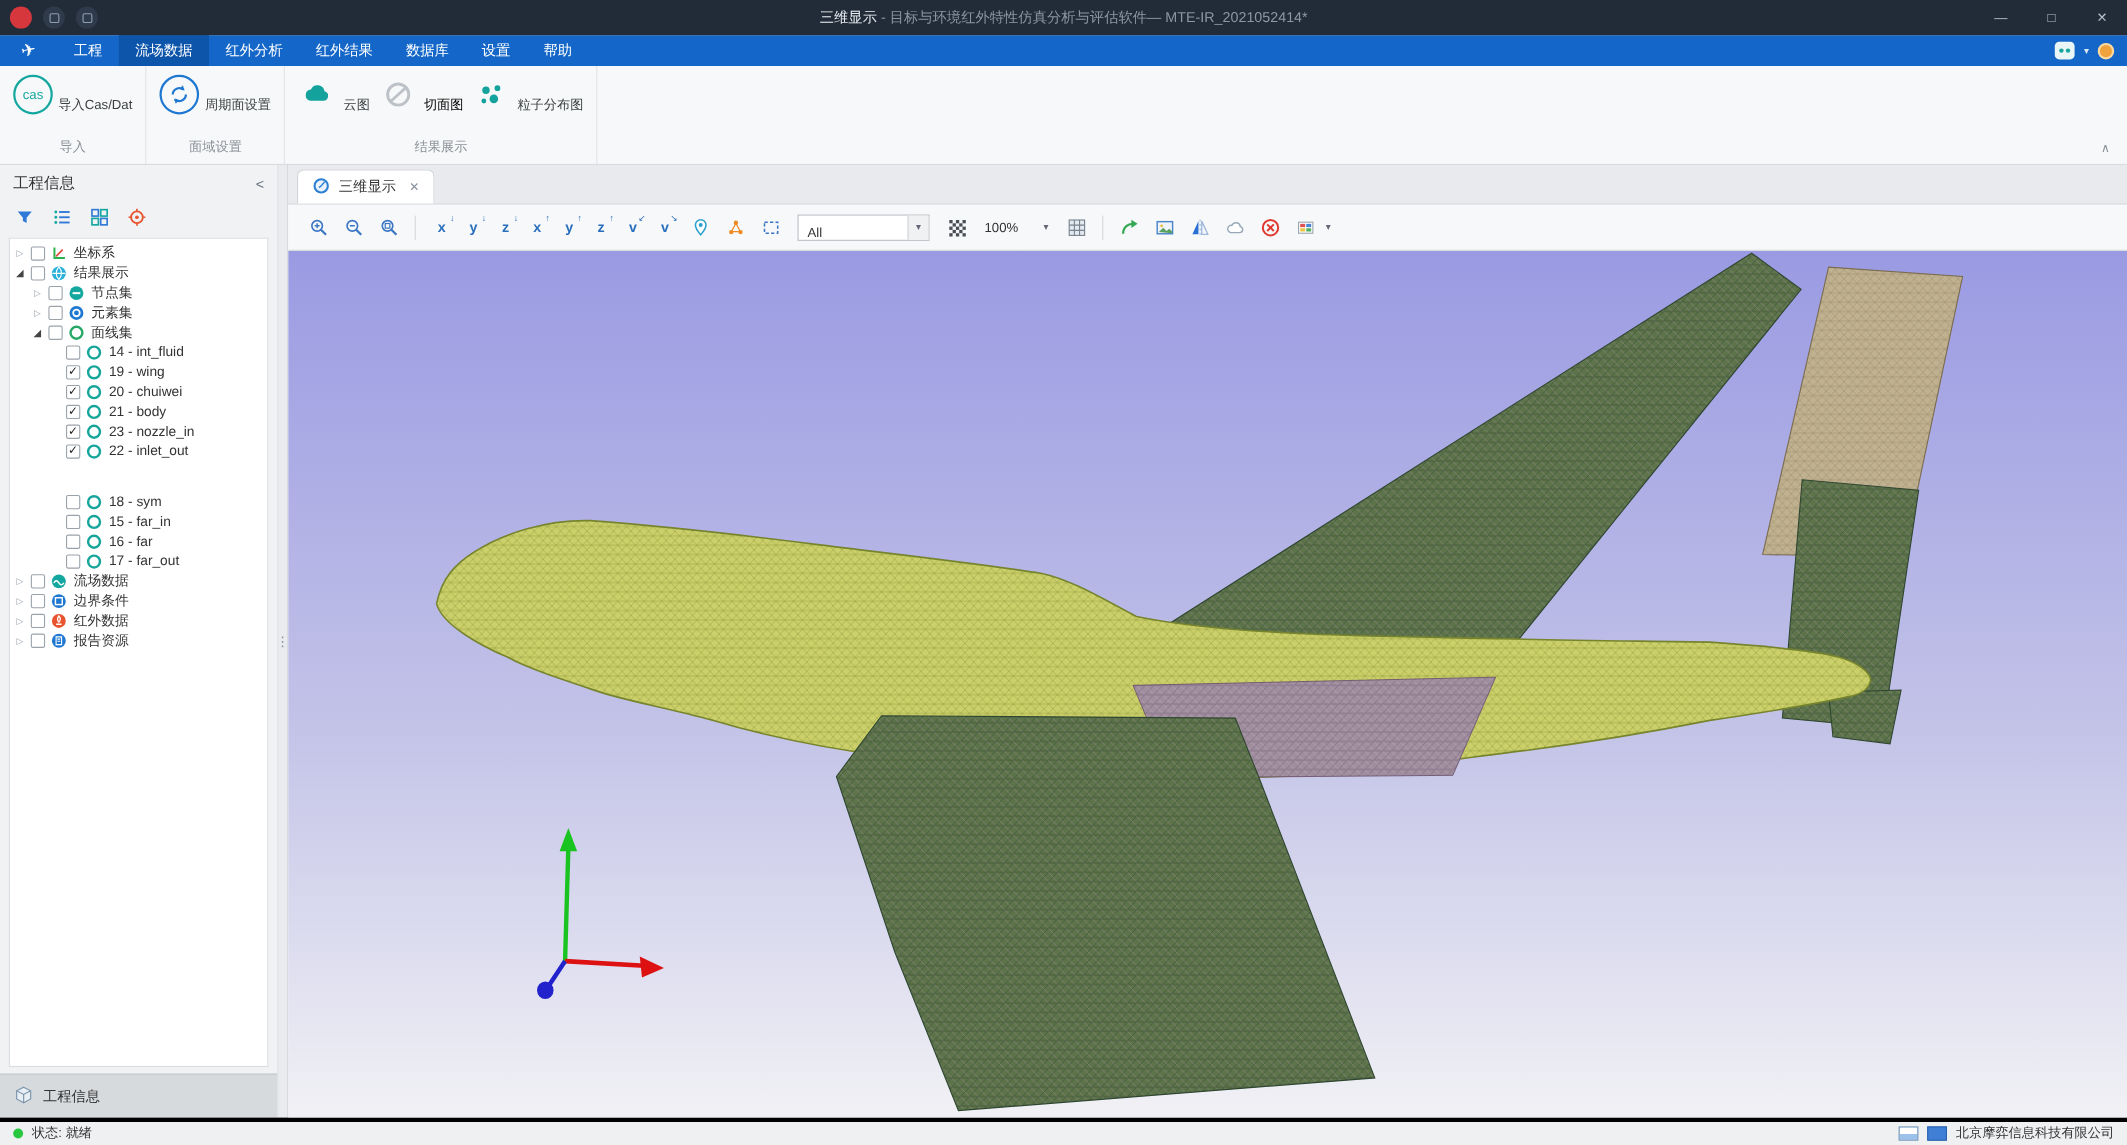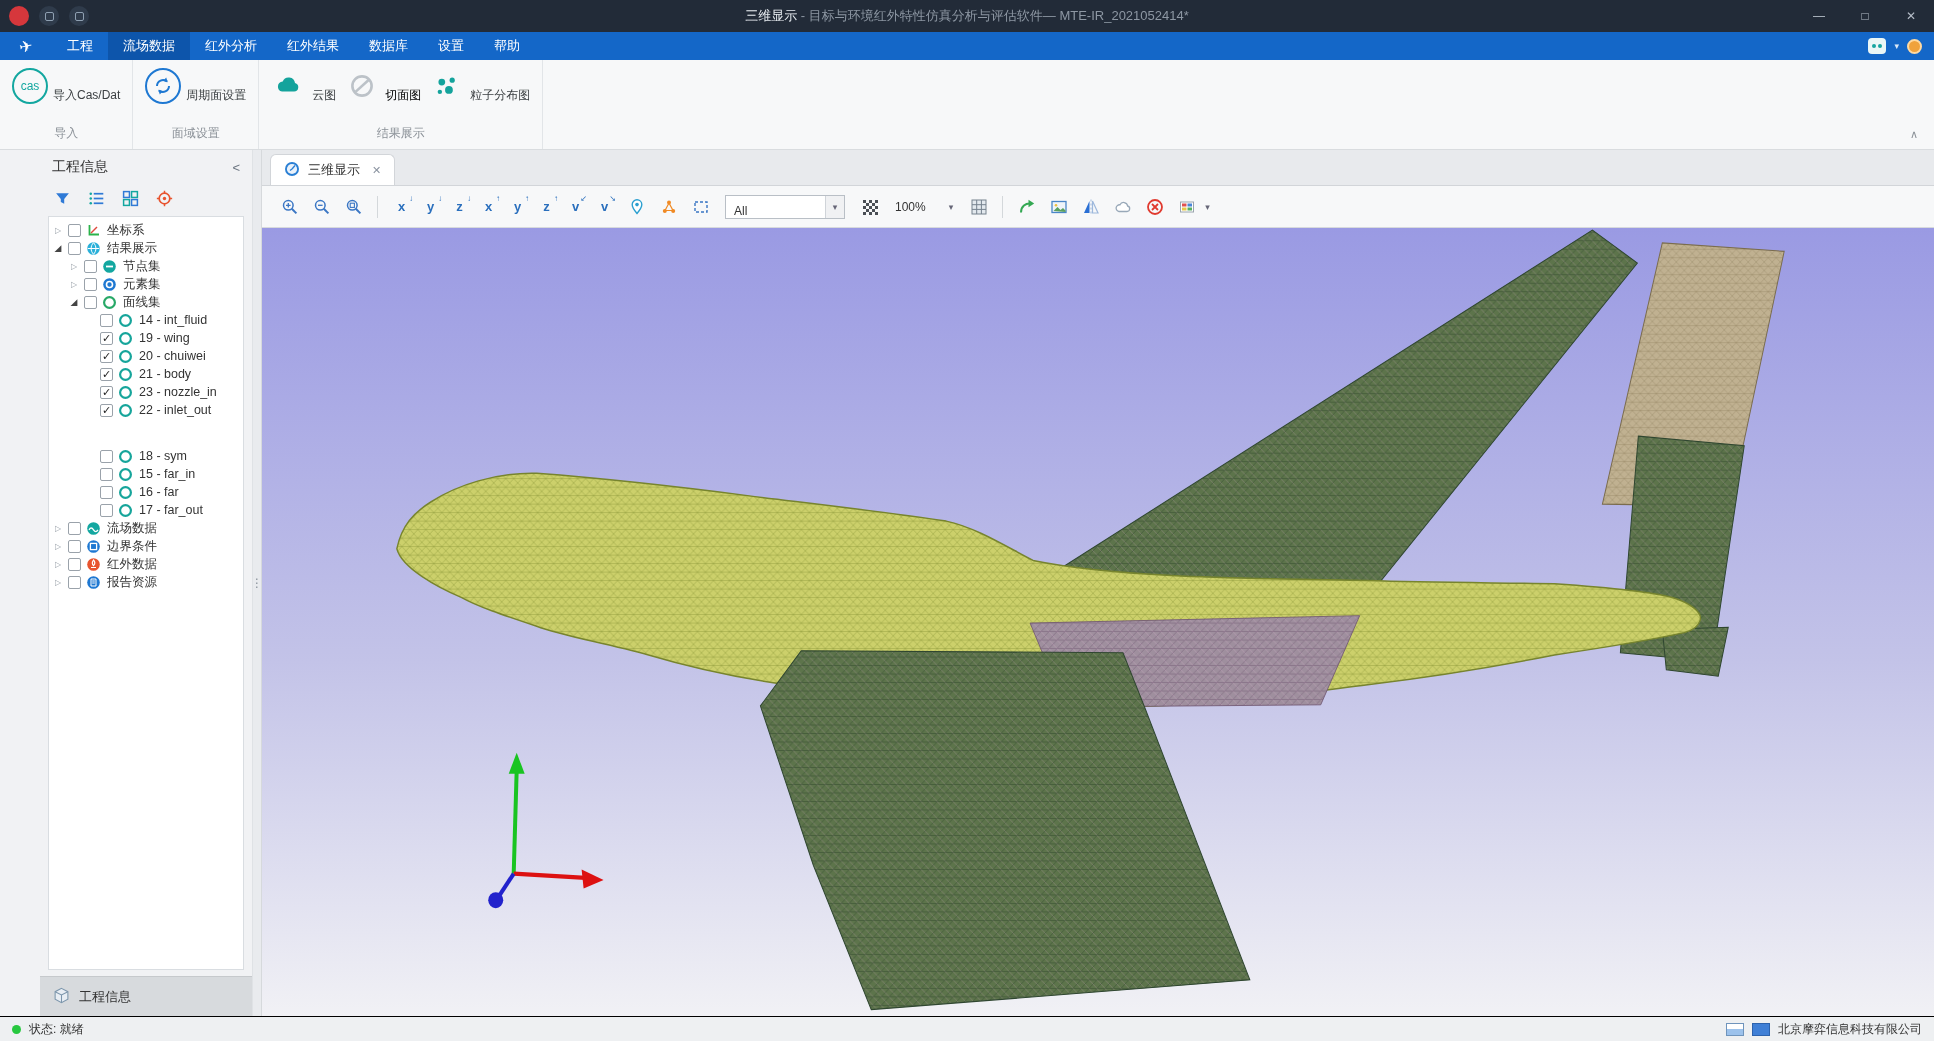--- a/index.html
+++ b/index.html
@@ -39,21 +39,21 @@
   .ricon.ring-teal{border:2px solid #13a7a0;color:#13a7a0;font-size:12px;}
   .ricon.ring-blue{border:2px solid #1e78d2;}
   .ricon.plain{border:none;}
   .rlabel{font-size:12px;color:#3c4043;white-space:nowrap;}
   .rbtn.disabled .rlabel{color:#000000;}
   .rgroup-label{font-size:12px;color:#8a9097;text-align:center;padding:5px 0 7px;}
   .ribbon-collapse{position:absolute;right:16px;bottom:8px;color:#8a9097;font-size:11px;}
 
   
   .content{flex:1;display:flex;min-height:0;}
-  .left-panel{width:252px;flex:none;display:flex;flex-direction:column;background:#f1f2f4;padding-left:40px;}
+  .left-panel{width:252px;flex:none;display:flex;flex-direction:column;background:#f1f2f4;}
   .lp-header{height:34px;display:flex;align-items:center;padding:0 12px;font-size:14px;color:#333;}
   .lp-collapse{margin-left:auto;color:#6a7480;font-size:13px;}
   .lp-tools{height:32px;display:flex;align-items:center;gap:17px;padding:0 14px;}
   .lp-tree-card{flex:1;margin:0 8px;background:#fff;border:1px solid #d9dde1;overflow:hidden;padding-top:4px;}
   .tree-row{display:flex;align-items:center;height:18px;font-size:12.5px;color:#333;white-space:nowrap;}
   .arrow{width:14px;flex:none;text-align:center;color:#9aa2aa;font-size:8px;}
   .arrow.open{color:#444;font-size:9px;}
   .cb{width:13px;height:13px;flex:none;border:1px solid #9aa2aa;border-radius:2px;background:#fff;margin:0 3px;font-size:11px;line-height:11px;text-align:center;color:#222;}
   .ticon{width:15px;height:15px;flex:none;margin:0 4px 0 2px;display:flex;}
   .tlabel{margin-left:2px;}
@@ -73,21 +73,21 @@
   .view-buttons{display:flex;gap:2px;}
   .combo{width:120px;height:24px;background:#fff;border:1px solid #b9bfc6;display:flex;align-items:flex-end;font-size:12px;color:#333;padding-left:8px;margin:0 6px;}
   .combo .ccaret{margin-left:auto;width:19px;height:100%;border-left:1px solid #d0d4d9;background:#f0f1f3;display:flex;align-items:center;justify-content:center;color:#667;font-size:9px;}
   .zoomsel{display:flex;align-items:center;gap:23px;font-size:12px;color:#333;padding:0 7px;}
   .zoomsel .ccaret{font-size:9px;color:#667;}
   .viewport{flex:1;min-height:0;position:relative;}
   .viewport svg{display:block;width:100%;height:100%;}
   .msgbar{height:33px;flex:none;background:#f2f3f5;border-top:1px solid #dadde0;display:flex;align-items:center;padding-left:15px;font-size:13px;color:#3c4043;}
 
   
-  .statusbar{height:25px;flex:none;background:#eef0f2;border-top:1px solid #000000;display:flex;align-items:center;padding:0 12px;font-size:12px;color:#333;gap:8px;}
+  .statusbar{height:25px;flex:none;background:#eef0f2;border-top:4px solid #000000;display:flex;align-items:center;padding:0 12px;font-size:12px;color:#333;gap:8px;}
   .status-dot{width:9px;height:9px;border-radius:50%;background:#27c840;}
   .sb-right{margin-left:auto;display:flex;align-items:center;gap:8px;}
   .sb-ic1{width:18px;height:13px;background:linear-gradient(#ffffff 50%,#9cc2ec 50%);border:1px solid #6f94bc;}
   .sb-ic2{width:18px;height:13px;background:#3f7fd6;border:1px solid #2c62ad;}
 </style>
 </head>
 <body>
 
 <div class="app">
 

